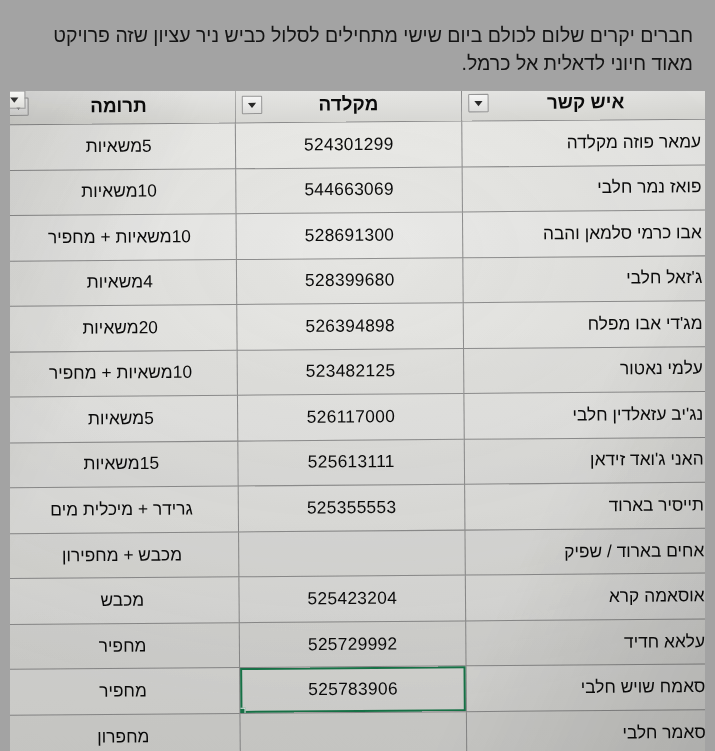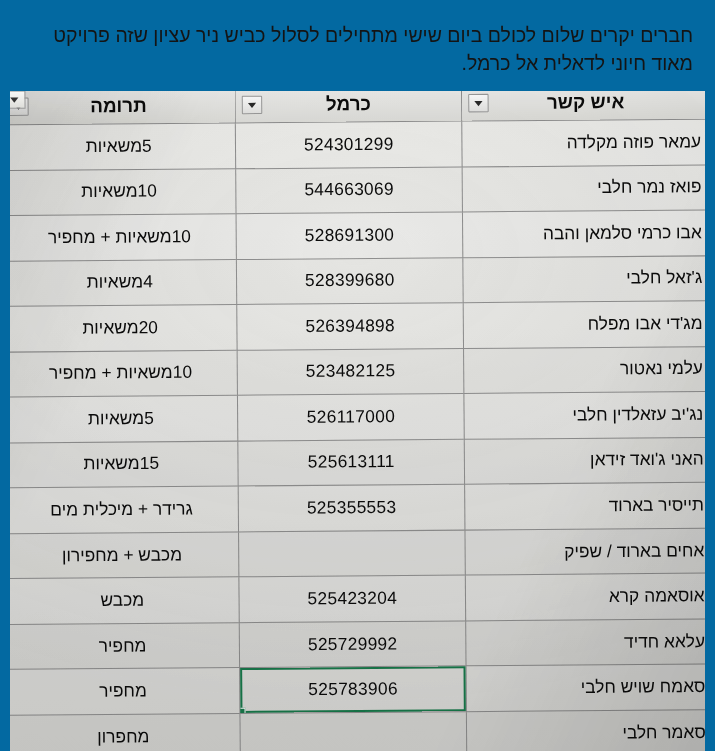--- a/index.html
+++ b/index.html
@@ -11,21 +11,21 @@
     width: 715px;
     height: 751px;
     overflow: hidden;
     font-family: "Liberation Sans", sans-serif;
     color: #111;
   }
   .page {
     position: relative;
     width: 715px;
     height: 751px;
-    background: #0369a1;
+    background: #a3a3a3;
     display: flex;
     flex-direction: column;
   }
 
   
   .message {
     direction: rtl;
     text-align: right;
     padding: 22px 22px 10px 22px;
     font-size: 19.5px;
@@ -194,21 +194,21 @@
         </colgroup>
         <thead>
           <tr class="header-row">
             <th>
               <span>איש קשר</span>
               <span class="filter-btn">
                   <span class="caret"></span>
                 </span>
             </th>
             <th>
-              <span>כרמל</span>
+              <span>מקלדה</span>
               <span class="filter-btn">
                   <span class="caret"></span>
                 </span>
             </th>
             <th>
               <span>תרומה</span>
               <span class="filter-btn">
                   <span class="caret"></span>
                 </span>
             </th>

